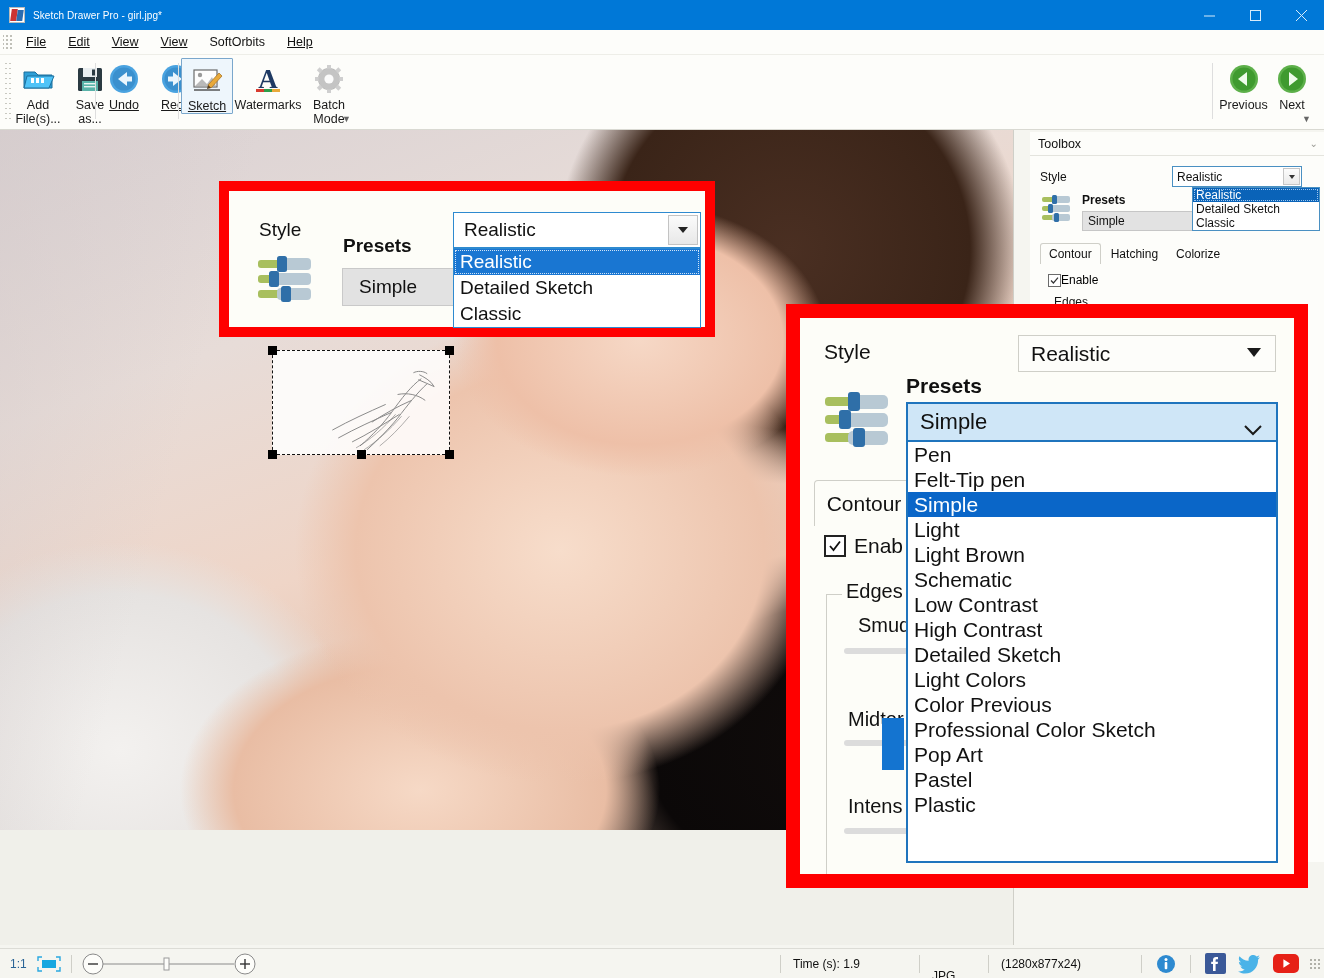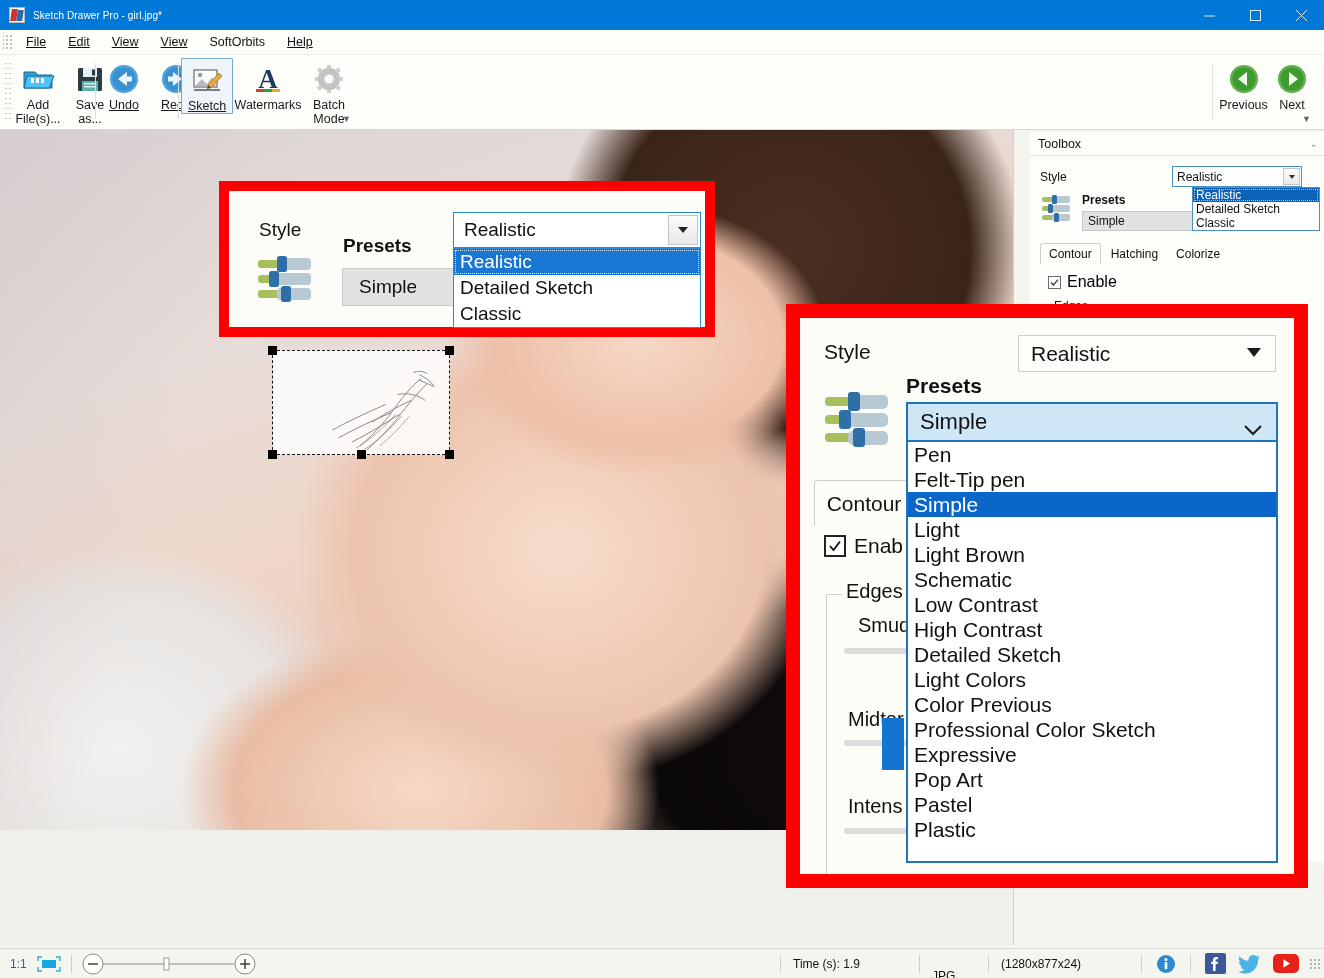--- a/index.html
+++ b/index.html
@@ -169,21 +169,21 @@
   .dd-opt.sel { background: #0a63b8; color: #fff; outline: 1px dotted #9cc6ee; outline-offset: -2px; }
   .presets-lbl { font-weight: bold; font-size: 12px; color: #111; }
   .presets-box {
     height: 20px; background: #e2e2e2; border: 1px solid #c6c6c6;
     font-size: 12px; color: #111; display: flex; align-items: center; padding-left: 5px;
   }
   .sliders-ico { width: 34px; height: 30px; }
   .tabstrip { display: flex; align-items: flex-end; gap: 2px; margin-top: 12px; font-size: 12px; }
   .tab { padding: 3px 8px; color: #111; }
   .tab.active { background: #fdfdfa; border: 1px solid #cfcfc8; border-bottom: none; border-radius: 3px 3px 0 0; }
-  .chk-row { display: flex; align-items: center; gap: 6px; margin: 9px 0 0 8px; font-size: 16px; }
+  .chk-row { display: flex; align-items: center; margin: 9px 0 0 8px; font-size: 12px; }
   .chkbox {
     width: 13px; height: 13px; border: 1px solid #6b6b6b; background: #fff;
     display: flex; align-items: center; justify-content: center;
   }
   .chkbox svg { display: block; }
   .group-lbl { font-size: 12px; color: #111; margin: 8px 0 0 14px; }
 
   
   .callout1 {
     position: absolute; left: 219px; top: 181px; width: 496px; height: 156px;
@@ -637,21 +637,20 @@
         <div class="o sel">Simple</div>
         <div class="o">Light</div>
         <div class="o">Light Brown</div>
         <div class="o">Schematic</div>
         <div class="o">Low Contrast</div>
         <div class="o">High Contrast</div>
         <div class="o">Detailed Sketch</div>
         <div class="o">Light Colors</div>
         <div class="o">Color Previous</div>
         <div class="o">Professional Color Sketch</div>
-        <div class="o">Expressive</div>
         <div class="o">Pop Art</div>
         <div class="o">Pastel</div>
         <div class="o">Plastic</div>
       </div>
 
     </div>
   </div>
 
   <div style="position:absolute; left:0; top:948px; width:1324px; height:30px; background:#f5f5f0; border-top:1px solid #dcdcd6; display:flex; align-items:center;">
 

